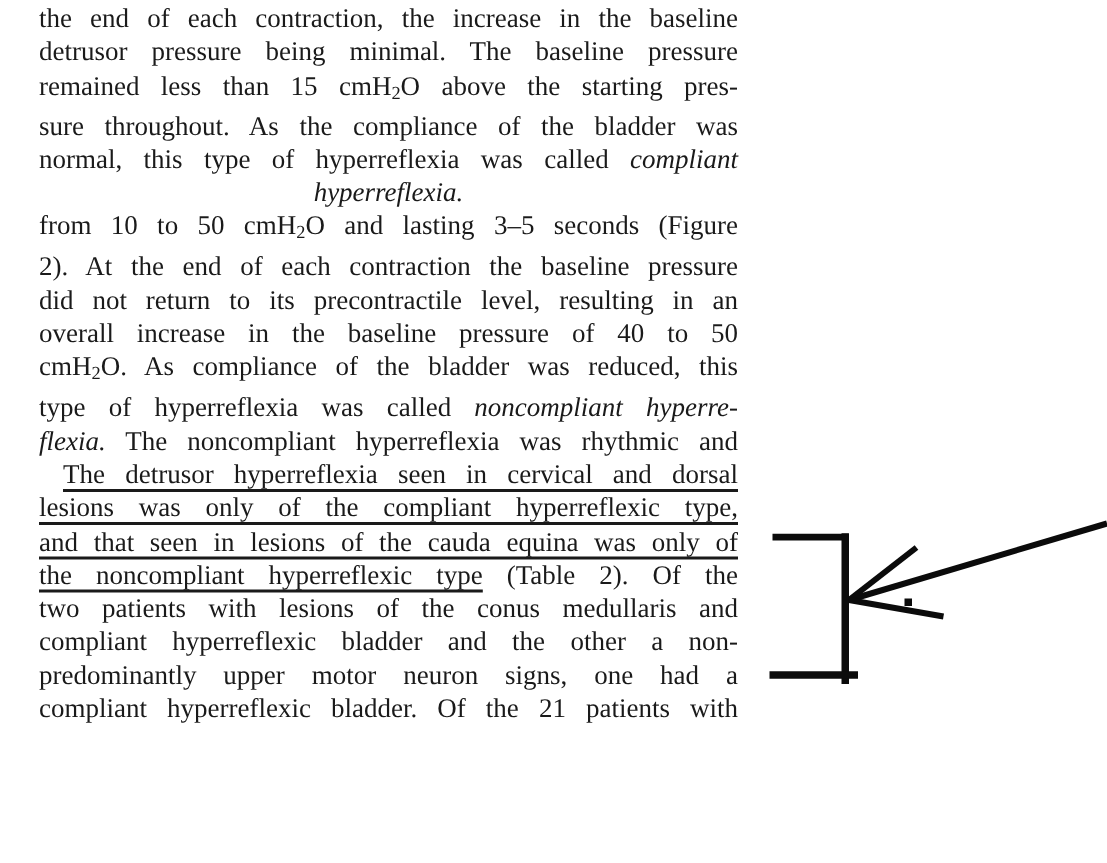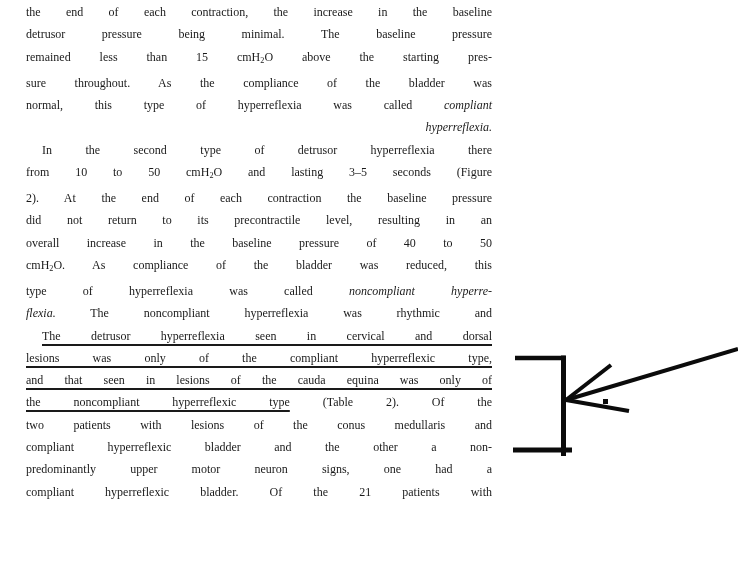--- a/index.html
+++ b/index.html
@@ -13,25 +13,25 @@
     overflow: hidden;
     background: var(--page-bg, #ffffff);
     font-family: "Liberation Serif", "DejaVu Serif", serif;
   }
   .text-column {
     position: absolute;
     left: 26px;
     top: 1px;
     width: 466px;
     color: var(--ink, #1a1a1a);
-    font-size: 12px;
+    font-size: 18px;
     line-height: 22.3px;
     word-spacing: 1.5px;
   }
-  .line { text-align: right; }
+  .line { text-align: center; }
   .line.j {
     text-align: justify;
     text-align-last: justify;
   }
   .line.ind { text-indent: 16px; }
   .seg-it { font-style: italic; }
   .seg-sub {
     font-size: 0.68em;
     vertical-align: -0.22em;
   }
@@ -53,21 +53,20 @@
 </head>
 <body>
 
 <div class="text-column">
     <div class="line j"><span>the end of each contraction, the increase in the baseline</span></div>
     <div class="line j"><span>detrusor pressure being minimal. The baseline pressure</span></div>
     <div class="line j"><span>remained less than 15 cmH</span><span class="seg-sub">2</span><span>O above the starting pres-</span></div>
     <div class="line j"><span>sure throughout. As the compliance of the bladder was</span></div>
     <div class="line j"><span>normal, this type of hyperreflexia was called </span><span class="seg-it">compliant</span></div>
     <div class="line"><span class="seg-it">hyperreflexia.</span></div>
-    <div class="line j ind"><span>In the second type of detrusor hyperreflexia there</span></div>
     <div class="line j"><span>from 10 to 50 cmH</span><span class="seg-sub">2</span><span>O and lasting 3–5 seconds (Figure</span></div>
     <div class="line j"><span>2). At the end of each contraction the baseline pressure</span></div>
     <div class="line j"><span>did not return to its precontractile level, resulting in an</span></div>
     <div class="line j"><span>overall increase in the baseline pressure of 40 to 50</span></div>
     <div class="line j"><span>cmH</span><span class="seg-sub">2</span><span>O. As compliance of the bladder was reduced, this</span></div>
     <div class="line j"><span>type of hyperreflexia was called </span><span class="seg-it">noncompliant hyperre-</span></div>
     <div class="line j"><span class="seg-it">flexia.</span><span> The noncompliant hyperreflexia was rhythmic and</span></div>
     <div class="line j ind"><span class="seg-ul">The detrusor hyperreflexia seen in cervical and dorsal</span></div>
     <div class="line j"><span class="seg-ul">lesions was only of the compliant hyperreflexic type,</span></div>
     <div class="line j"><span class="seg-ul">and that seen in lesions of the cauda equina was only of</span></div>

